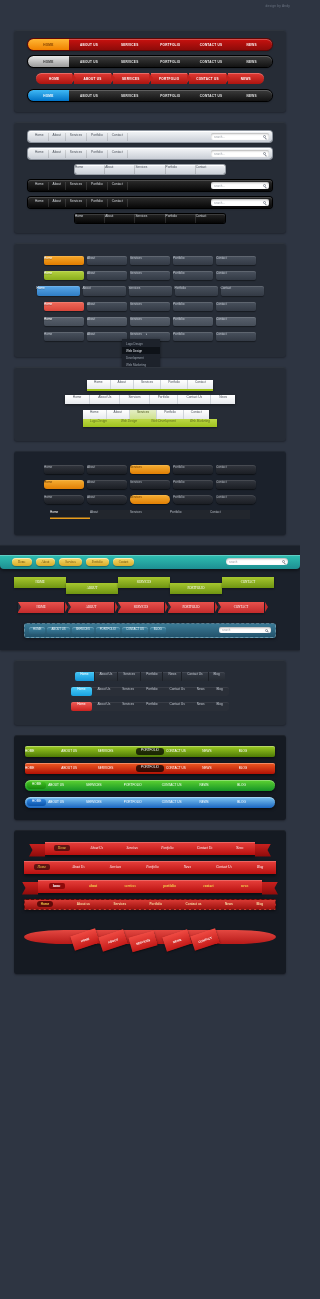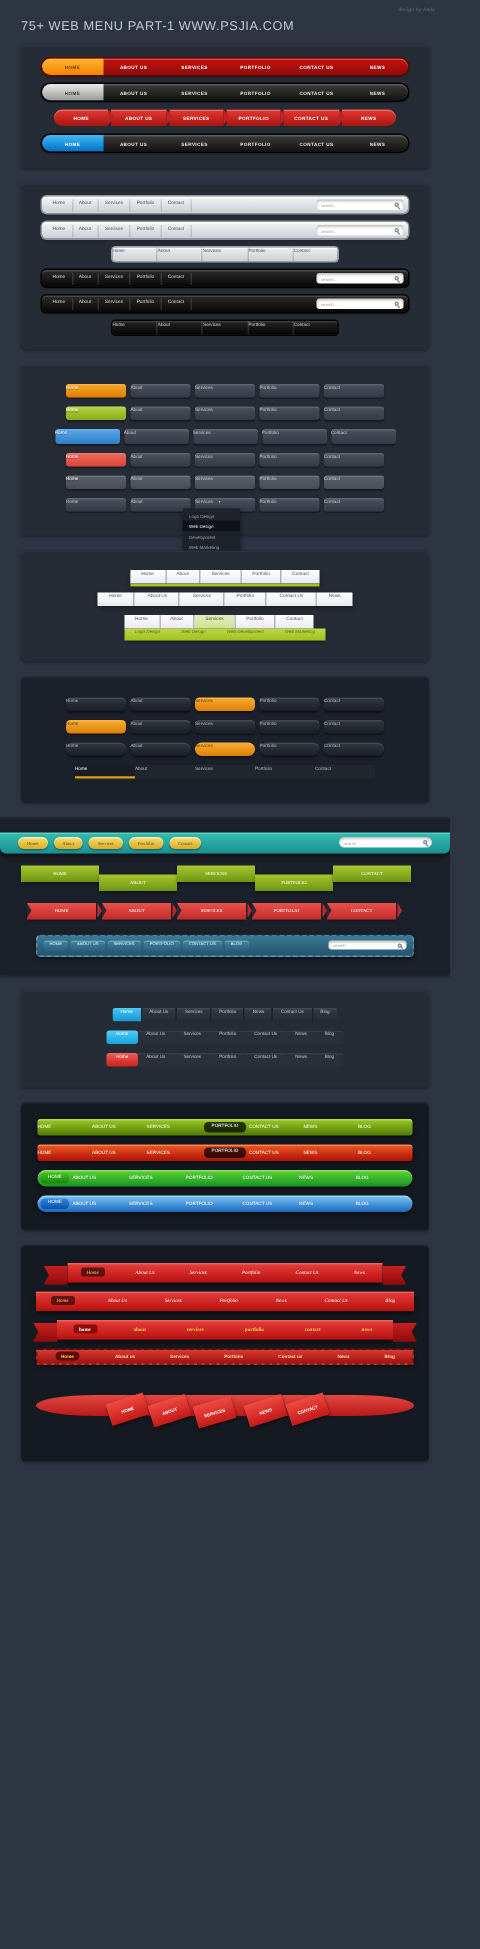--- a/index.html
+++ b/index.html
@@ -334,21 +334,20 @@
     background:linear-gradient(#ee4a43,#c01a18);
     border-radius:50% / 22px; opacity:.95;
   }
 </style>
 </head>
 <body>
 
 <div class="page">
 
   <div class="topbar">
-    <div class="title">75+ WEB MENU PART-1  WWW.PSJIA.COM</div>
     <div class="credit">design by Andy</div>
   </div>
 
   <div class="panel s1">
     <div class="stack">
       <div class="bar redbar">
         <div class="it act">HOME</div>
         <div class="it">ABOUT US</div>
         <div class="it">SERVICES</div>
         <div class="it">PORTFOLIO</div>

